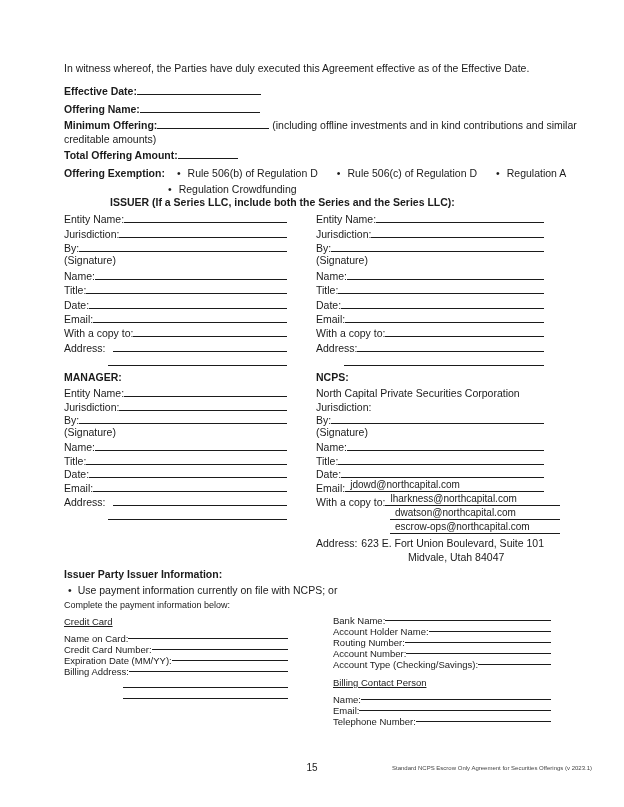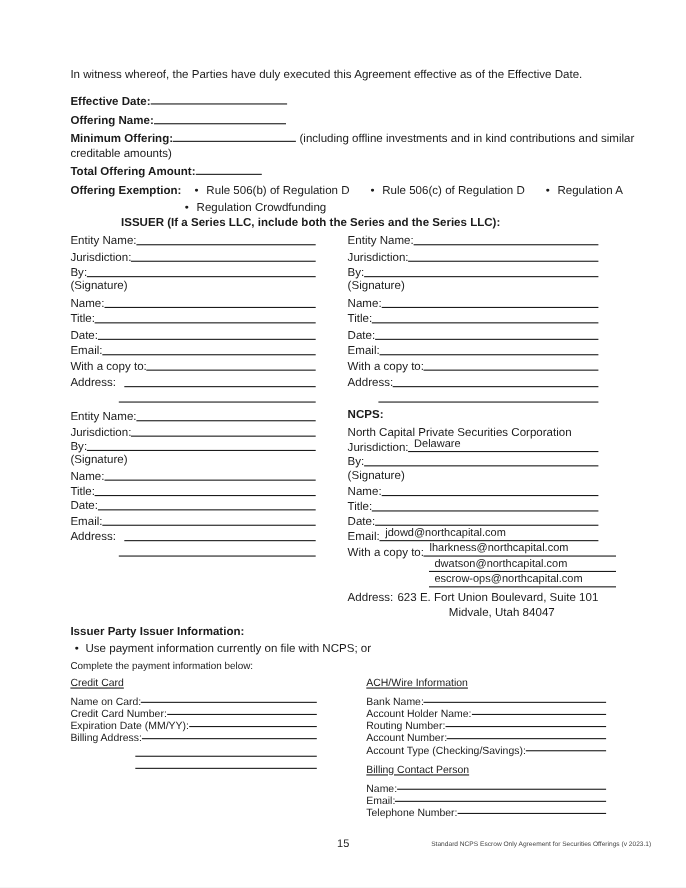--- a/index.html
+++ b/index.html
@@ -211,20 +211,21 @@
           <span class="bl"></span>
         </div>
       <div class="r">
           <span class="bl xr"></span>
         </div>
     </div>
   </div>
 
   <div id="grid-mn" class="abs grid g2">
     <div class="cl">
+      <div class="hrow">MANAGER:</div>
       <div class="r">
           <span class="lb">Entity Name:</span>
           <span class="bl"></span>
         </div>
       <div class="r">
           <span class="lb">Jurisdiction:</span>
           <span class="bl"></span>
         </div>
       <div class="r">
           <span class="lb">By:</span>
@@ -256,21 +257,20 @@
           <span class="bl xl"></span>
         </div>
     </div>
     <div class="cr">
       <div class="hrow">NCPS:</div>
       <div class="r">
           <span class="plain">North Capital Private Securities Corporation</span>
         </div>
       <div class="r">
           <span class="lb">Jurisdiction:</span>
-          <span class="bl txt pad20">Delaware</span>
         </div>
       <div class="r">
           <span class="lb">By:</span>
           <span class="bl"></span>
         </div>
       <div class="r sig">(Signature)</div>
       <div class="r">
           <span class="lb">Name:</span>
           <span class="bl"></span>
         </div>
@@ -334,21 +334,20 @@
             <span class="bl"></span>
           </div>
         <div class="pr pxl-row gaptop">
             <span class="bl pxl"></span>
           </div>
         <div class="pr pxl-row">
             <span class="bl pxl"></span>
           </div>
       </div>
       <div class="pc-r">
-        <div class="p-head">ACH/Wire Information</div>
         <div class="pr">
             <span class="lb">Bank Name:</span>
             <span class="bl"></span>
           </div>
         <div class="pr">
             <span class="lb">Account Holder Name:</span>
             <span class="bl"></span>
           </div>
         <div class="pr">
             <span class="lb">Routing Number:</span>

